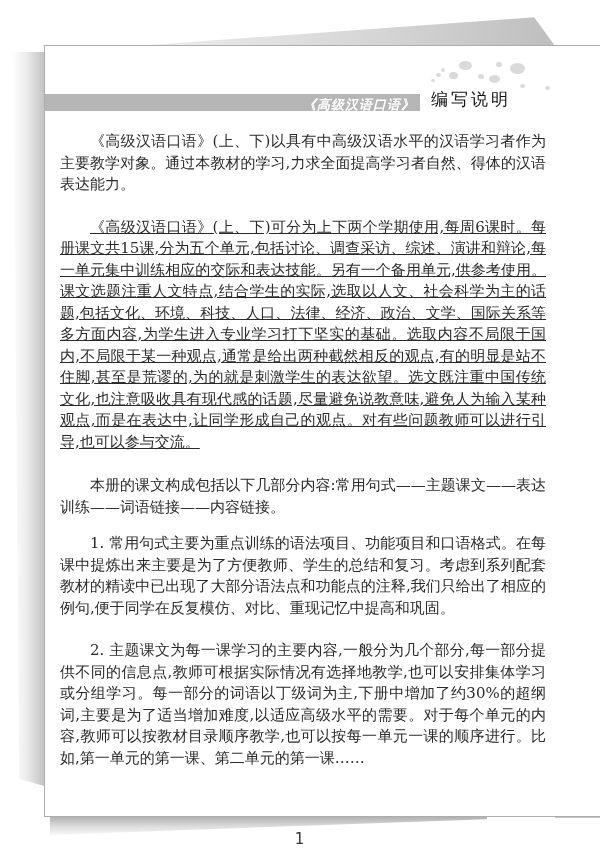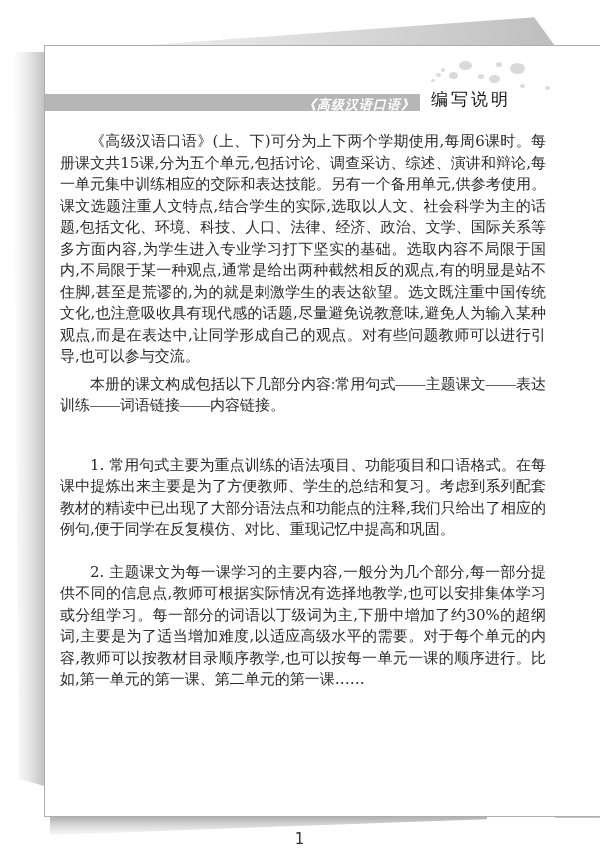--- a/index.html
+++ b/index.html
@@ -106,22 +106,22 @@
     color: #2a2a2a;
     font-size: 15px;
     line-height: 21.5px;
     text-align: justify;
   }
   .content p {
     margin: 0;
     text-indent: 2em;
   }
   .content p.gap-1 { margin-bottom: 21px; }
-  .content p.gap-2 { margin-bottom: 6px; }
-  .content p.gap-3 { margin-bottom: 38px; font-family: Liberation Serif, serif; }
+  .content p.gap-2 { margin-bottom: 22px; text-decoration: underline; }
+  .content p.gap-3 { margin-bottom: 15px; }
 
   .page-number {
     position: absolute; left: 44px; top: 830px;
     width: 511px;
     text-align: center;
     color: #333333;
     font-size: 15px;
     font-family: "DejaVu Sans", "Liberation Sans", sans-serif;
   }
 </style>
@@ -149,20 +149,21 @@
     <span class="bubble b5"></span>
     <span class="bubble b6"></span>
     <span class="bubble b7"></span>
     <span class="bubble b8"></span>
     <span class="bubble b9"></span>
     <span class="bubble b10"></span>
     <span class="bubble b11"></span>
   </div>
 
   <div class="content">
+    <p class="gap-1">《高级汉语口语》(上、下)以具有中高级汉语水平的汉语学习者作为主要教学对象。通过本教材的学习,力求全面提高学习者自然、得体的汉语表达能力。</p>
     <p class="gap-2">《高级汉语口语》(上、下)可分为上下两个学期使用,每周6课时。每册课文共15课,分为五个单元,包括讨论、调查采访、综述、演讲和辩论,每一单元集中训练相应的交际和表达技能。另有一个备用单元,供参考使用。课文选题注重人文特点,结合学生的实际,选取以人文、社会科学为主的话题,包括文化、环境、科技、人口、法律、经济、政治、文学、国际关系等多方面内容,为学生进入专业学习打下坚实的基础。选取内容不局限于国内,不局限于某一种观点,通常是给出两种截然相反的观点,有的明显是站不住脚,甚至是荒谬的,为的就是刺激学生的表达欲望。选文既注重中国传统文化,也注意吸收具有现代感的话题,尽量避免说教意味,避免人为输入某种观点,而是在表达中,让同学形成自己的观点。对有些问题教师可以进行引导,也可以参与交流。</p>
     <p class="gap-3">本册的课文构成包括以下几部分内容:常用句式——主题课文——表达训练——词语链接——内容链接。</p>
     <p class="gap-1">1. 常用句式主要为重点训练的语法项目、功能项目和口语格式。在每课中提炼出来主要是为了方便教师、学生的总结和复习。考虑到系列配套教材的精读中已出现了大部分语法点和功能点的注释,我们只给出了相应的例句,便于同学在反复模仿、对比、重现记忆中提高和巩固。</p>
     <p>2. 主题课文为每一课学习的主要内容,一般分为几个部分,每一部分提供不同的信息点,教师可根据实际情况有选择地教学,也可以安排集体学习或分组学习。每一部分的词语以丁级词为主,下册中增加了约30%的超纲词,主要是为了适当增加难度,以适应高级水平的需要。对于每个单元的内容,教师可以按教材目录顺序教学,也可以按每一单元一课的顺序进行。比如,第一单元的第一课、第二单元的第一课……</p>
   </div>
 
 </div>
 
 <div class="page-number">1</div>
 

